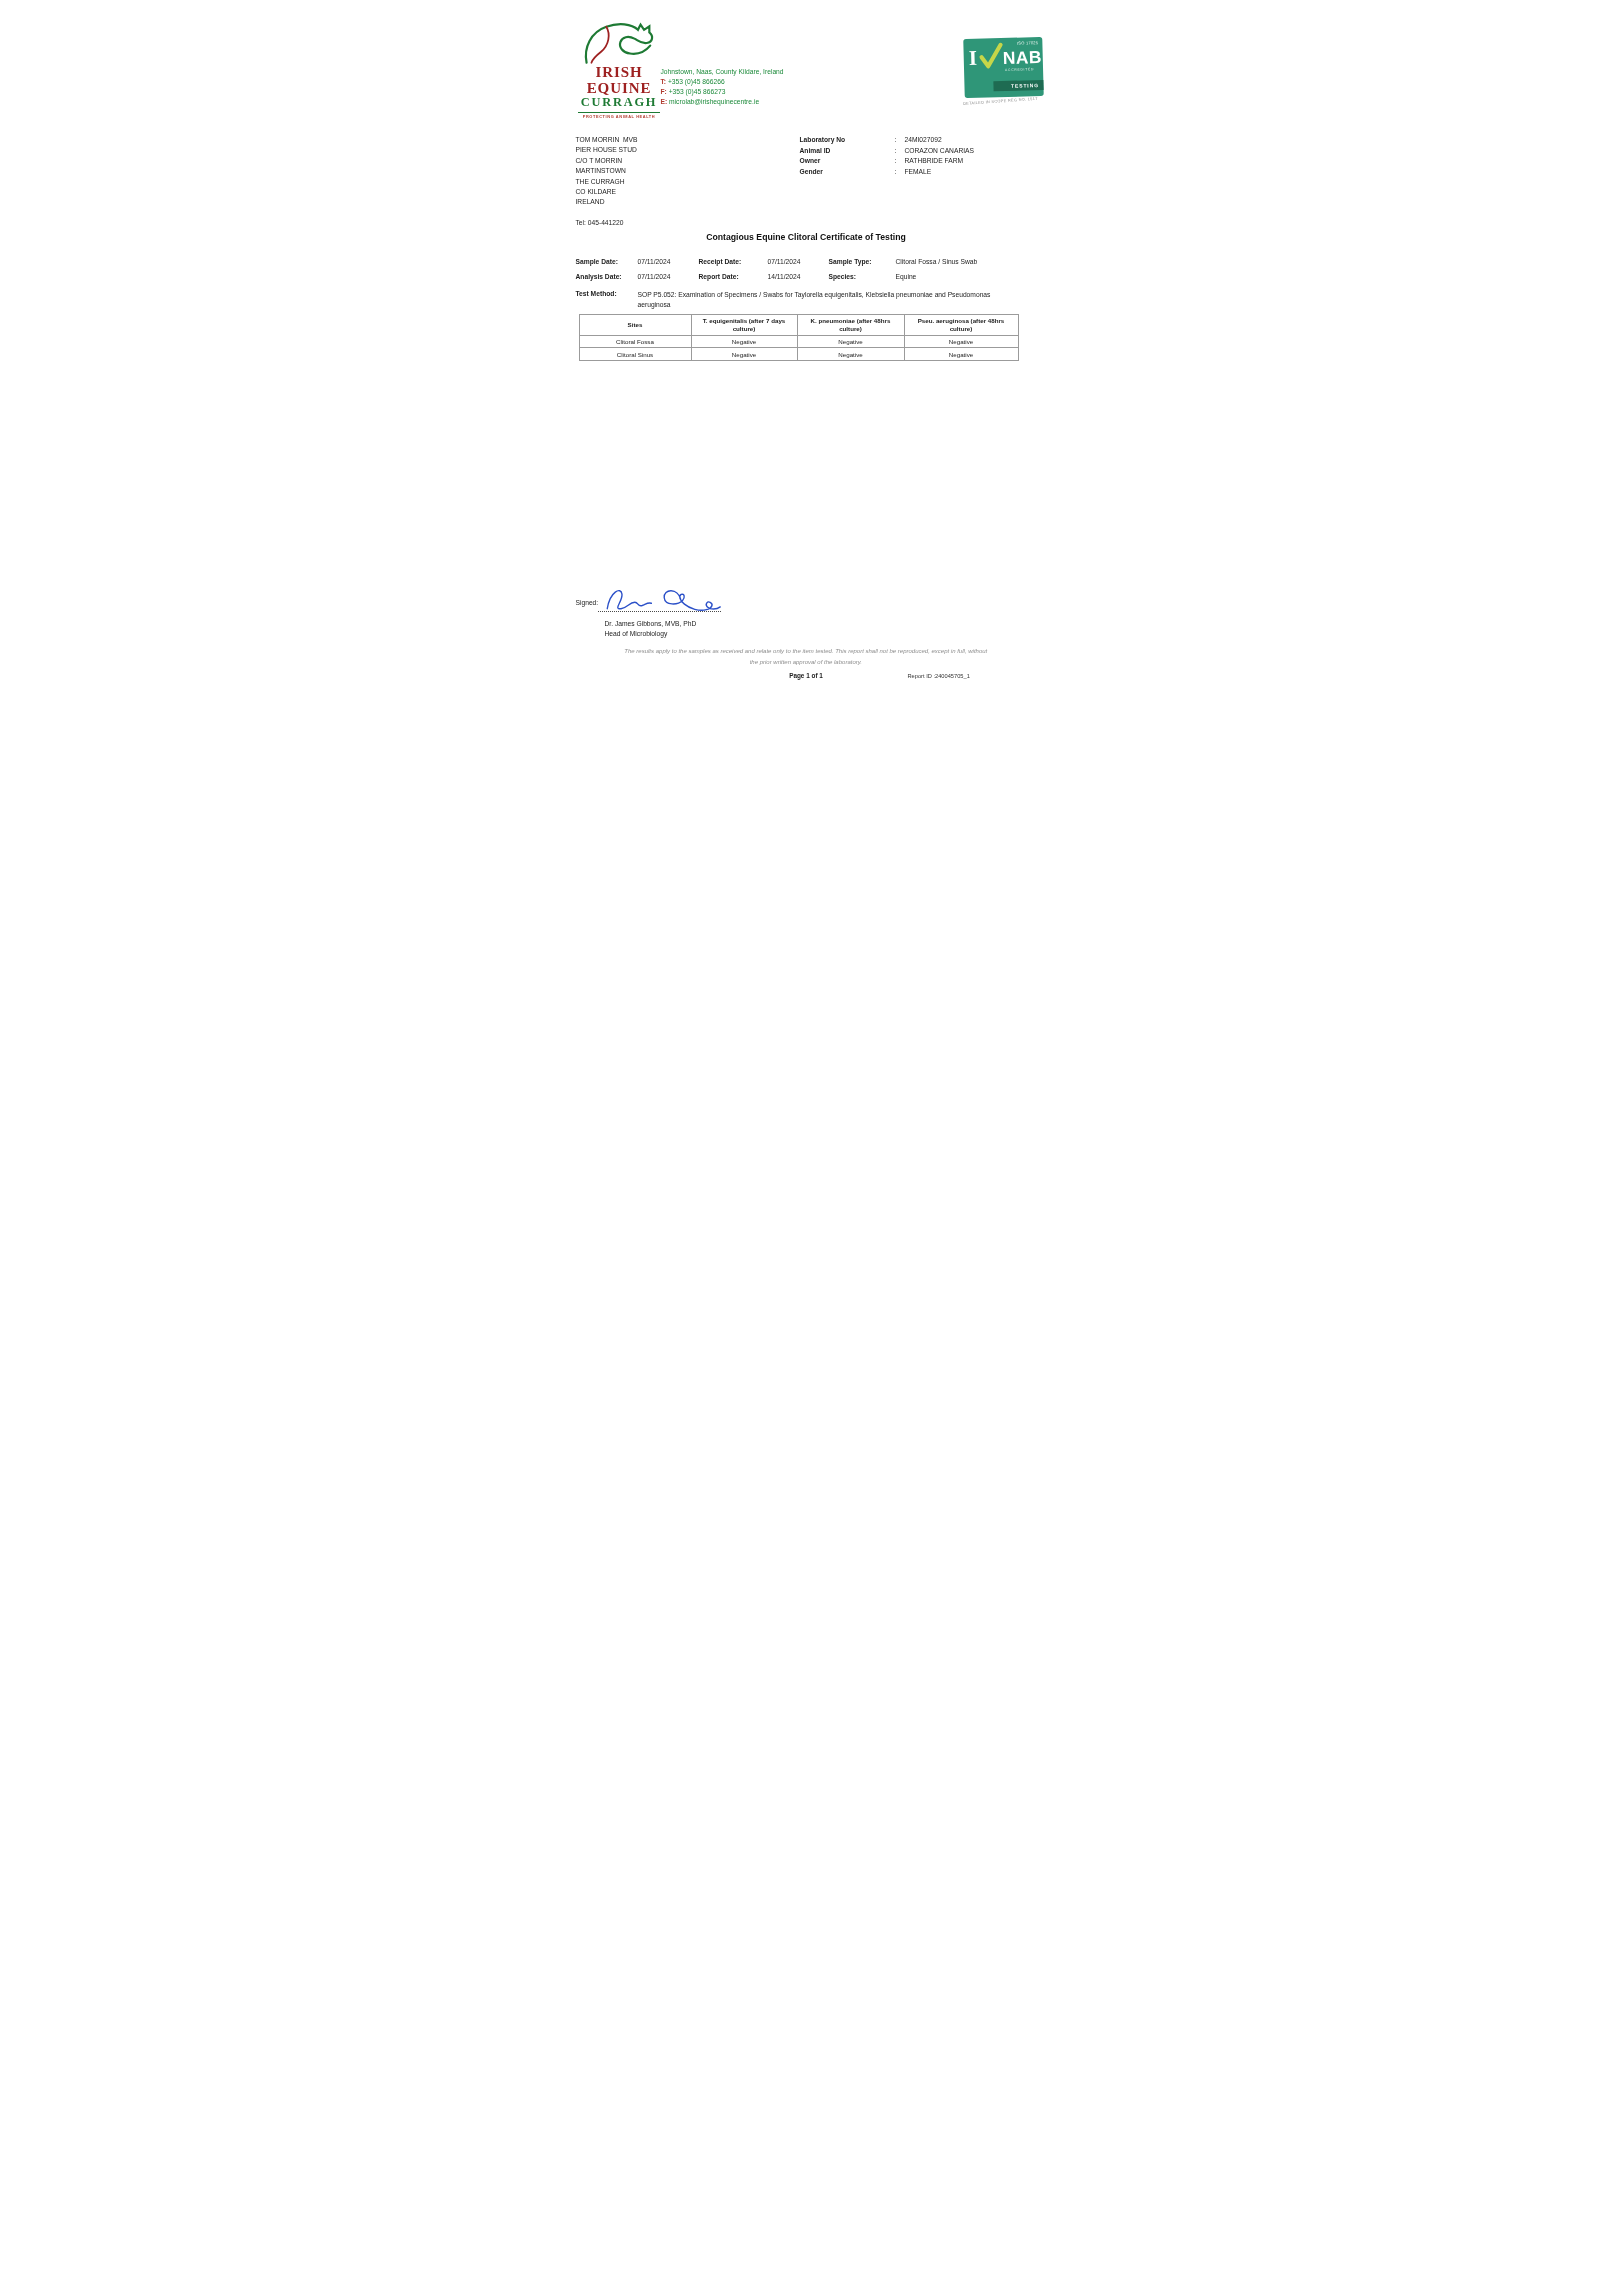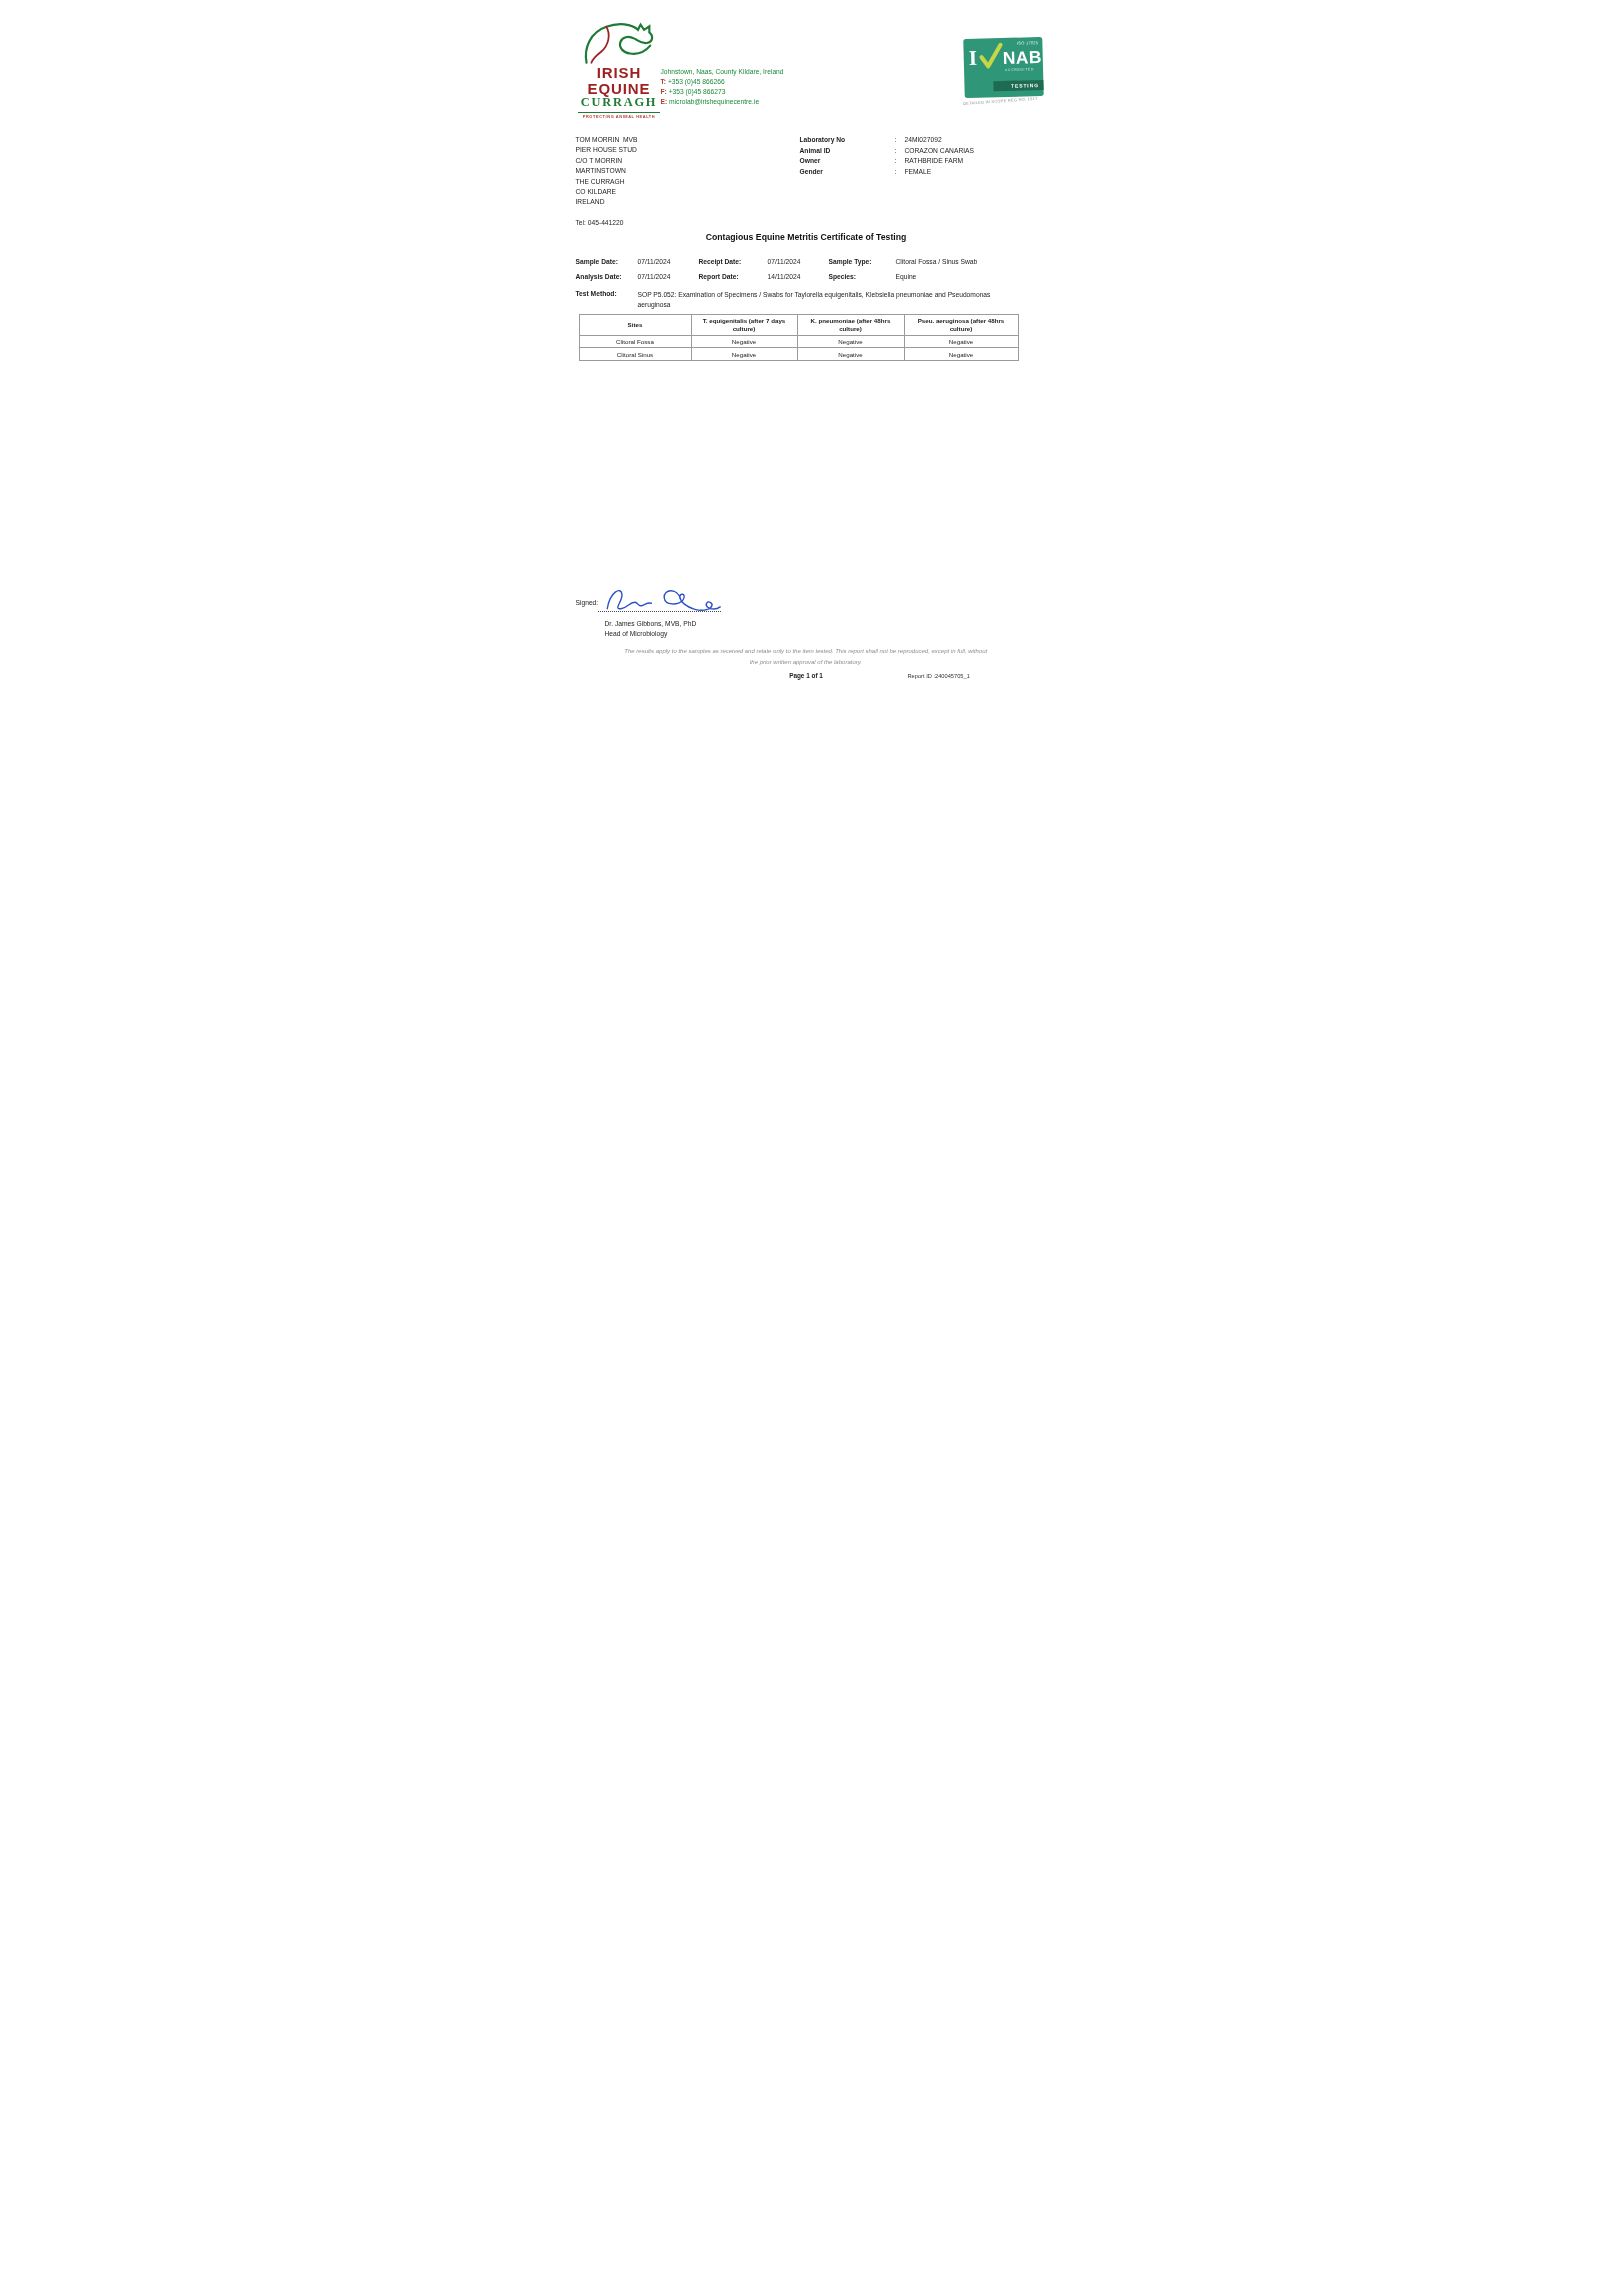--- a/index.html
+++ b/index.html
@@ -3,21 +3,21 @@
 <meta charset="utf-8">
 <style>
   * { margin:0; padding:0; box-sizing:border-box; }
   html,body { background:#ffffff; }
   body { font-family:"Liberation Sans", sans-serif; color:#1c1c1c; }
   .page { position:relative; width:505px; height:719px; margin:0 auto; background:#fff; overflow:hidden; }
 
   
   .logo { position:absolute; left:24px; top:21px; width:83px; text-align:center; }
   .logo svg.horse { display:block; margin:0 auto; }
-  .logo .w1, .logo .w2 { font-family:Liberation Sans, sans-serif; font-weight:bold; color:#9e2121; font-size:15px; line-height:15.6px; letter-spacing:0.9px; }
+  .logo .w1, .logo .w2 { font-family:Liberation Serif, serif; font-weight:bold; color:#9e2121; font-size:15px; line-height:15.6px; letter-spacing:0.9px; }
   .logo .w3 { font-family:"Liberation Serif", serif; font-weight:bold; color:#1e7a34; font-size:12.4px; line-height:13.8px; letter-spacing:1.8px; }
   .logo .rule { border-top:0.9px solid #1e7a34; margin:1.8px 0.9px 1.4px 0.9px; }
   .logo .tagline { font-size:3.9px; color:#b03a2e; font-weight:bold; letter-spacing:0.6px; }
 
   
   .contact { position:absolute; left:107px; top:67px; font-size:6.7px; line-height:10px; color:#1c8a3a; }
   .contact .lbl { color:#b03a2e; font-weight:bold; }
 
   
   .inab { position:absolute; left:410px; top:38px; width:79px; height:59px; background:#2f9678; border-radius:2.8px; transform:rotate(-1.5deg); }
@@ -138,21 +138,21 @@
       <span class="colon">:</span>
       <span class="val">RATHBRIDE FARM</span>
     </div>
     <div class="case-row">
       <span class="lbl">Gender</span>
       <span class="colon">:</span>
       <span class="val">FEMALE</span>
     </div>
   </div>
 
-  <div class="cert-title">Contagious Equine Metritis Certificate of Testing</div>
+  <div class="cert-title">Contagious Equine Clitoral Certificate of Testing</div>
 
   <div class="meta">
     <span class="m-r1 c1 b">Sample Date:</span>
     <span class="m-r1 c1v">07/11/2024</span>
     <span class="m-r1 c2 b">Receipt Date:</span>
     <span class="m-r1 c2v">07/11/2024</span>
     <span class="m-r1 c3 b">Sample Type:</span>
     <span class="m-r1 c3v">Clitoral Fossa / Sinus Swab</span>
     <span class="m-r2 c1 b">Analysis Date:</span>
     <span class="m-r2 c1v">07/11/2024</span>

